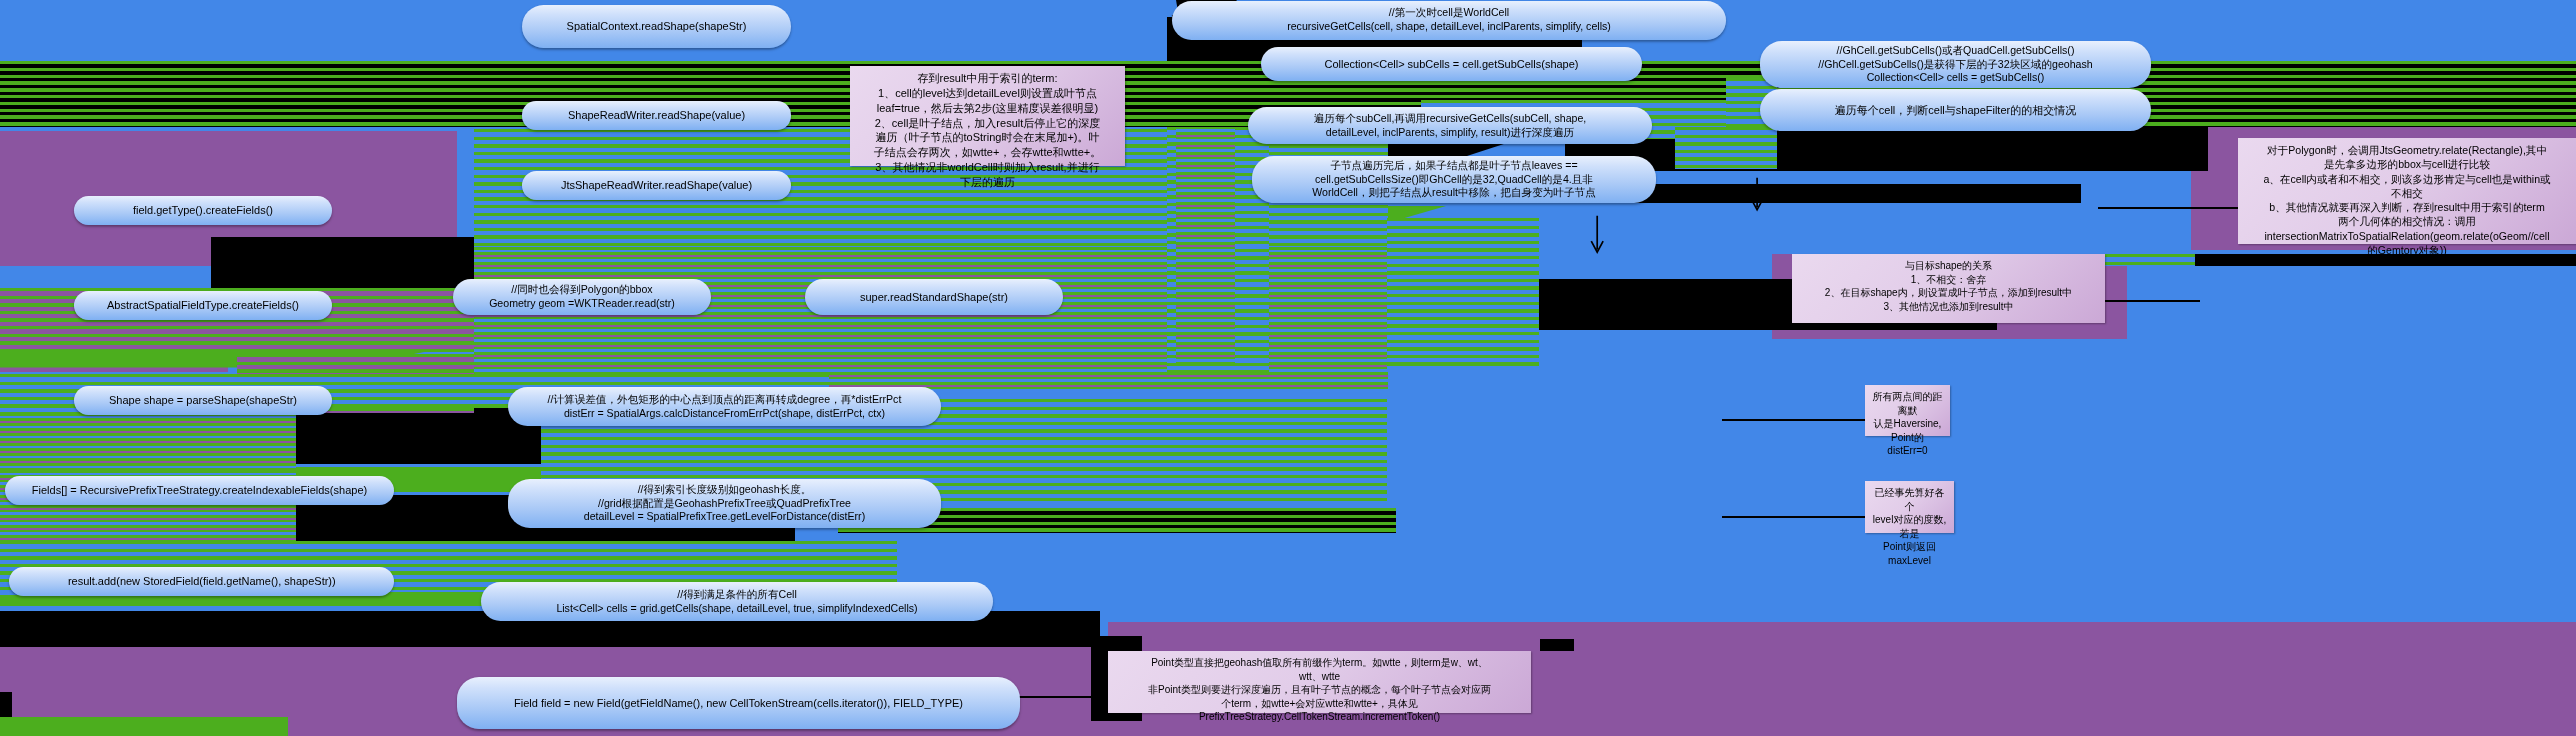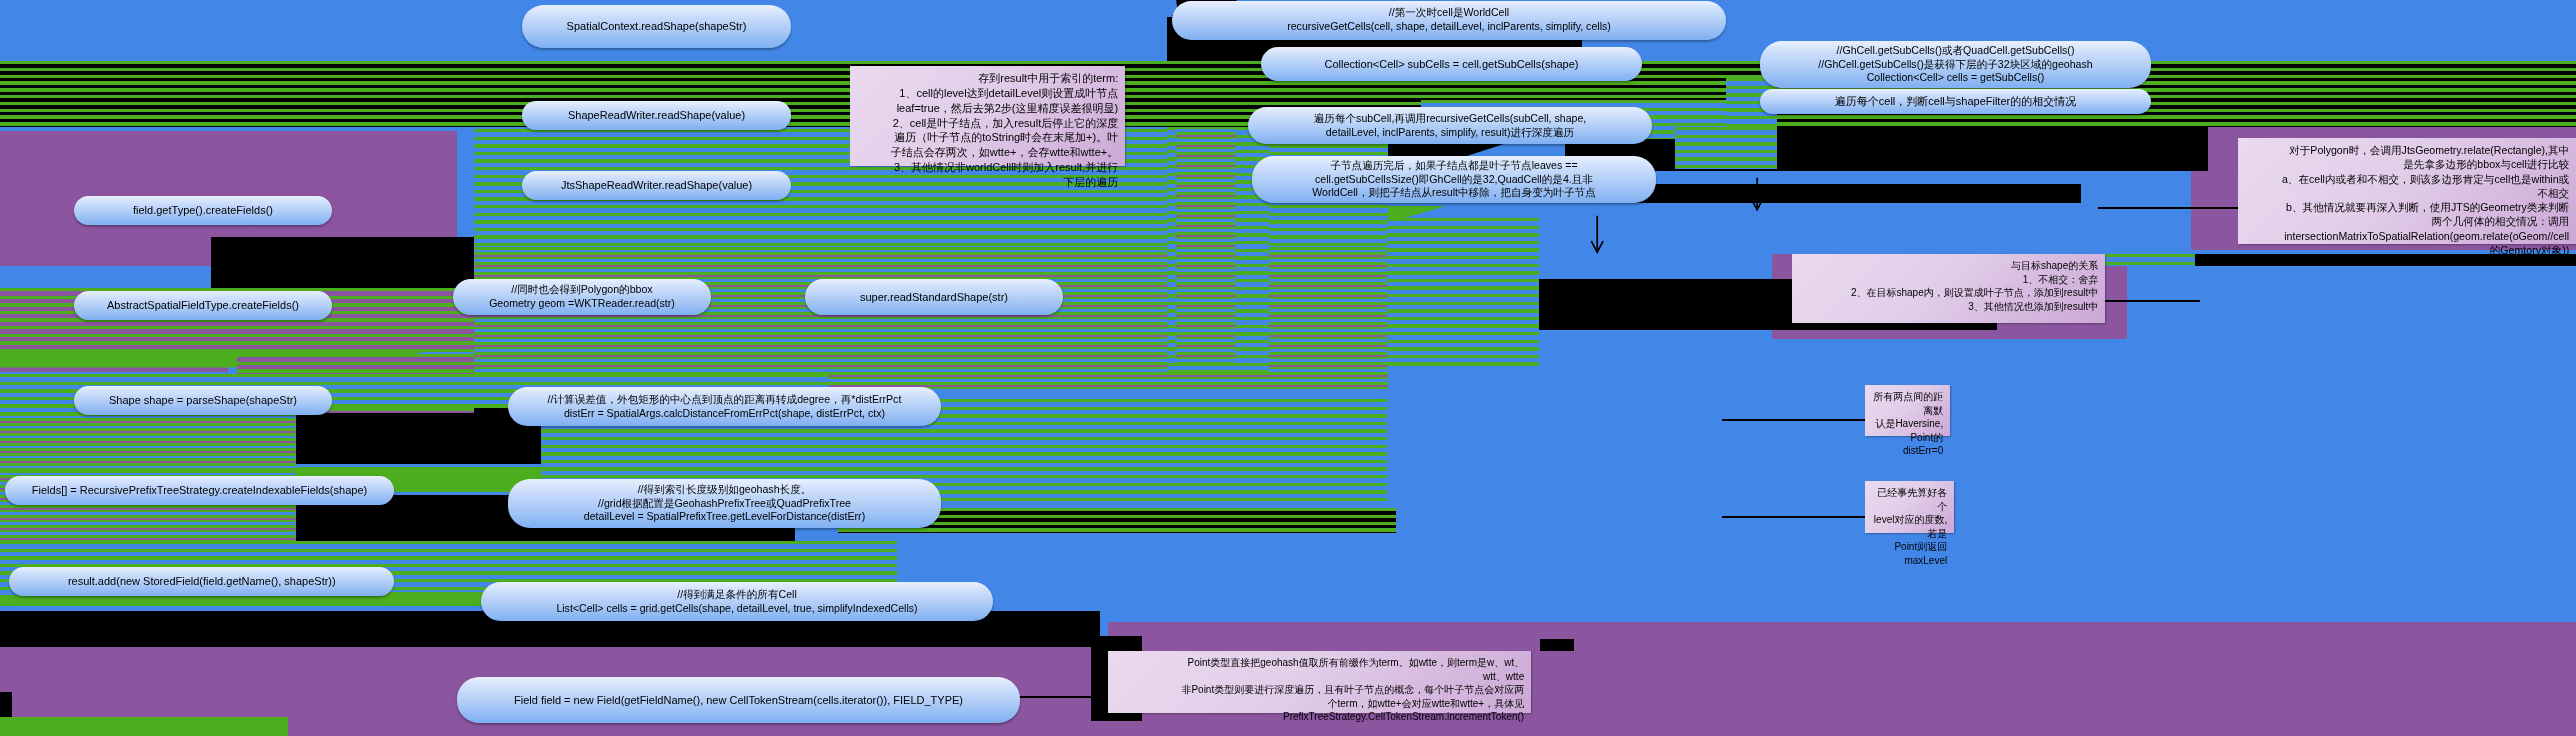--- a/index.html
+++ b/index.html
@@ -67,21 +67,21 @@
 
   
   .note{
     position:absolute;
     background:linear-gradient(135deg,#ead9ef 0%,#e2cde9 45%,#cba8d6 100%);
     color:#000;
     font-size:11px;
     line-height:1.35;
     padding:5px 6.8px;
     box-sizing:border-box;
-    text-align:right;
+    text-align:center;
     white-space:pre-line;
     box-shadow:0.8px 0.8px 1.7px rgba(0,0,0,.3);
   }
   .note.tiny{font-size:10.6px;}
   .note.mini{font-size:10px;}
 
   
   .conn{position:absolute;background:#000;}
   .conn.thin{height:1.7px;}
 
@@ -177,42 +177,42 @@
 Geometry geom =WKTReader.read(str)</div>
 
   <div class="node" style="left:805px;top:279px;width:258px;height:36px;">super.readStandardShape(str)</div>
 
   <div class="node" style="left:74px;top:386px;width:258px;height:29px;">Shape shape = parseShape(shapeStr)</div>
 
   <div class="node" style="left:5px;top:476px;width:389px;height:29px;">Fields[] = RecursivePrefixTreeStrategy.createIndexableFields(shape)</div>
 
   <div class="node" style="left:9.3px;top:567px;width:385px;height:29px;">result.add(new StoredField(field.getName(), shapeStr))</div>
 
-  <div class="node" style="left:457px;top:677px;width:563px;height:46px;">Field field = new Field(getFieldName(), new CellTokenStream(cells.iterator()), FIELD_TYPE)</div>
+  <div class="node" style="left:457px;top:677px;width:563px;height:52px;">Field field = new Field(getFieldName(), new CellTokenStream(cells.iterator()), FIELD_TYPE)</div>
 
   <div class="node small" style="left:508px;top:387px;width:433px;height:39px;">//计算误差值，外包矩形的中心点到顶点的距离再转成degree，再*distErrPct
 distErr = SpatialArgs.calcDistanceFromErrPct(shape, distErrPct, ctx)</div>
 
   <div class="node small" style="left:508px;top:479px;width:433px;height:49px;">//得到索引长度级别如geohash长度。
 //grid根据配置是GeohashPrefixTree或QuadPrefixTree
 detailLevel = SpatialPrefixTree.getLevelForDistance(distErr)</div>
 
   <div class="node small" style="left:481px;top:582px;width:512px;height:39px;text-align:center;">//得到满足条件的所有Cell
 List&lt;Cell&gt; cells = grid.getCells(shape, detailLevel, true, simplifyIndexedCells)</div>
 
   <div class="node small" style="left:1172px;top:0.8px;width:554px;height:39px;">//第一次时cell是WorldCell
 recursiveGetCells(cell, shape, detailLevel, inclParents, simplify, cells)</div>
 
   <div class="node" style="left:1261px;top:47px;width:381px;height:34px;">Collection&lt;Cell&gt; subCells = cell.getSubCells(shape)</div>
 
   <div class="node small" style="left:1760px;top:41px;width:391px;height:47px;">//GhCell.getSubCells()或者QuadCell.getSubCells()
 //GhCell.getSubCells()是获得下层的子32块区域的geohash
 Collection&lt;Cell&gt; cells = getSubCells()</div>
 
-  <div class="node" style="left:1760px;top:89px;width:391px;height:25px;">遍历每个cell，判断cell与shapeFilter的的相交情况</div>
+  <div class="node" style="left:1760px;top:89px;width:391px;height:42px;">遍历每个cell，判断cell与shapeFilter的的相交情况</div>
 
   <div class="node small" style="left:1248px;top:107px;width:404px;height:37px;">遍历每个subCell,再调用recursiveGetCells(subCell, shape,
 detailLevel, inclParents, simplify, result)进行深度遍历</div>
 
   <div class="node small" style="left:1252px;top:156px;width:404px;height:47px;">子节点遍历完后，如果子结点都是叶子节点leaves ==
 cell.getSubCellsSize()即GhCell的是32,QuadCell的是4.且非
 WorldCell，则把子结点从result中移除，把自身变为叶子节点</div>
 
   <div class="note" style="left:850px;top:66px;width:275px;height:100px;">存到result中用于索引的term:
 1、cell的level达到detailLevel则设置成叶节点
@@ -220,21 +220,21 @@
 2、cell是叶子结点，加入result后停止它的深度
 遍历（叶子节点的toString时会在末尾加+)。叶
 子结点会存两次，如wtte+，会存wtte和wtte+。
 3、其他情况非worldCell时则加入result,并进行
 下层的遍历</div>
 
   <div class="note tiny" style="left:2238px;top:138px;width:338px;height:106px;">对于Polygon时，会调用JtsGeometry.relate(Rectangle),其中
 是先拿多边形的bbox与cell进行比较
 a、在cell内或者和不相交，则该多边形肯定与cell也是within或
 不相交
-b、其他情况就要再深入判断，使用JTS的Geometry类来判断
+b、其他情况就要再深入判断，存到result中用于索引的term
 两个几何体的相交情况：调用
 intersectionMatrixToSpatialRelation(geom.relate(oGeom//cell
 的Gemtory对象))</div>
 
   <div class="note mini" style="left:1792px;top:254px;width:313px;height:69px;">与目标shape的关系
 1、不相交：舍弃
 2、在目标shape内，则设置成叶子节点，添加到result中
 3、其他情况也添加到result中</div>
 
   <div class="note mini" style="left:1865px;top:385px;width:85px;height:51px;">所有两点间的距离默

